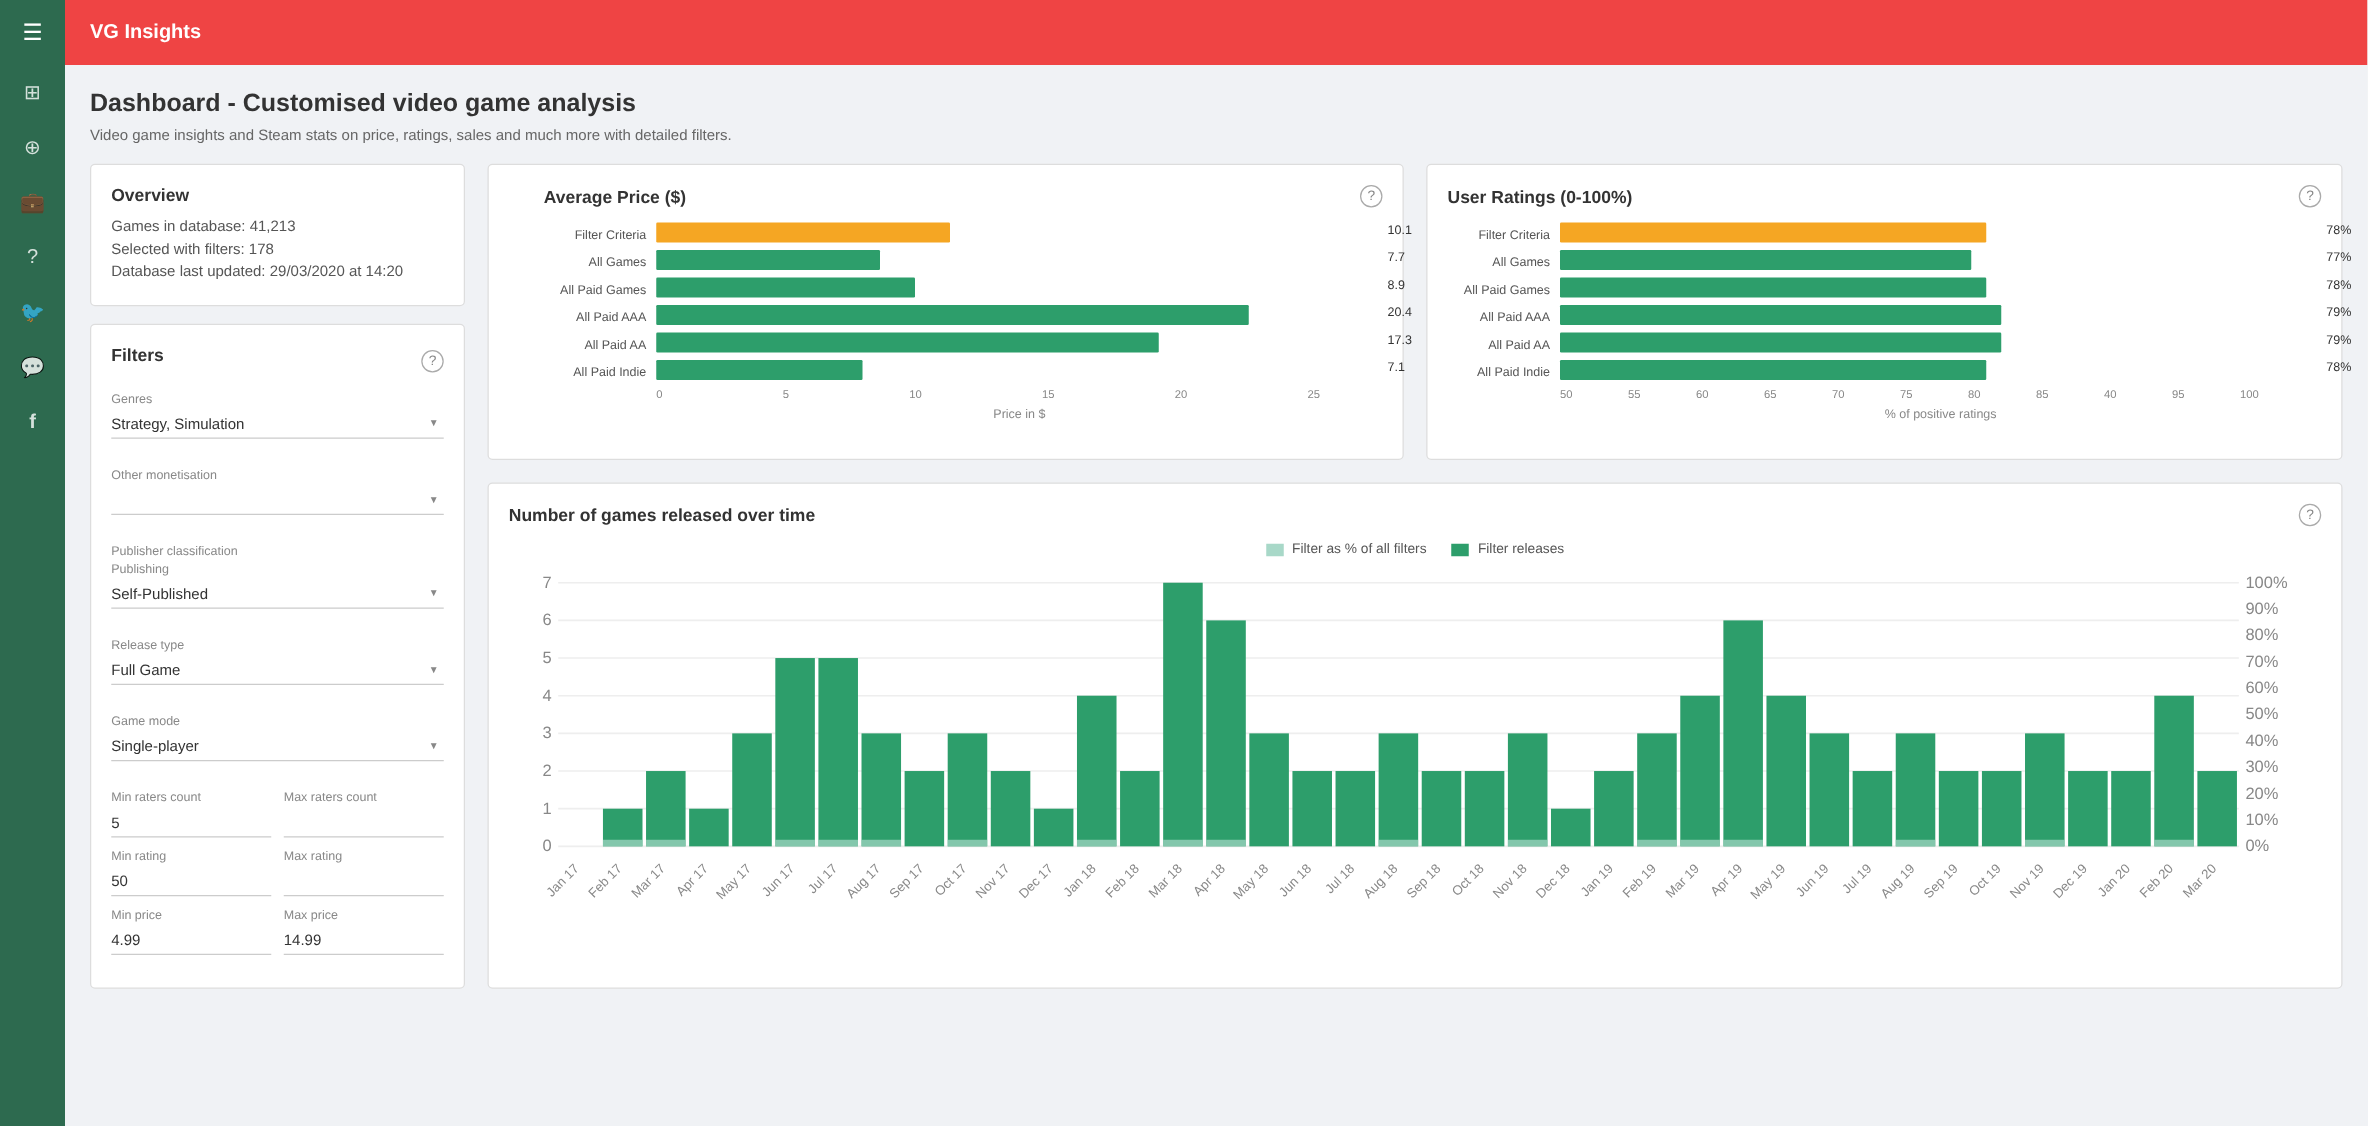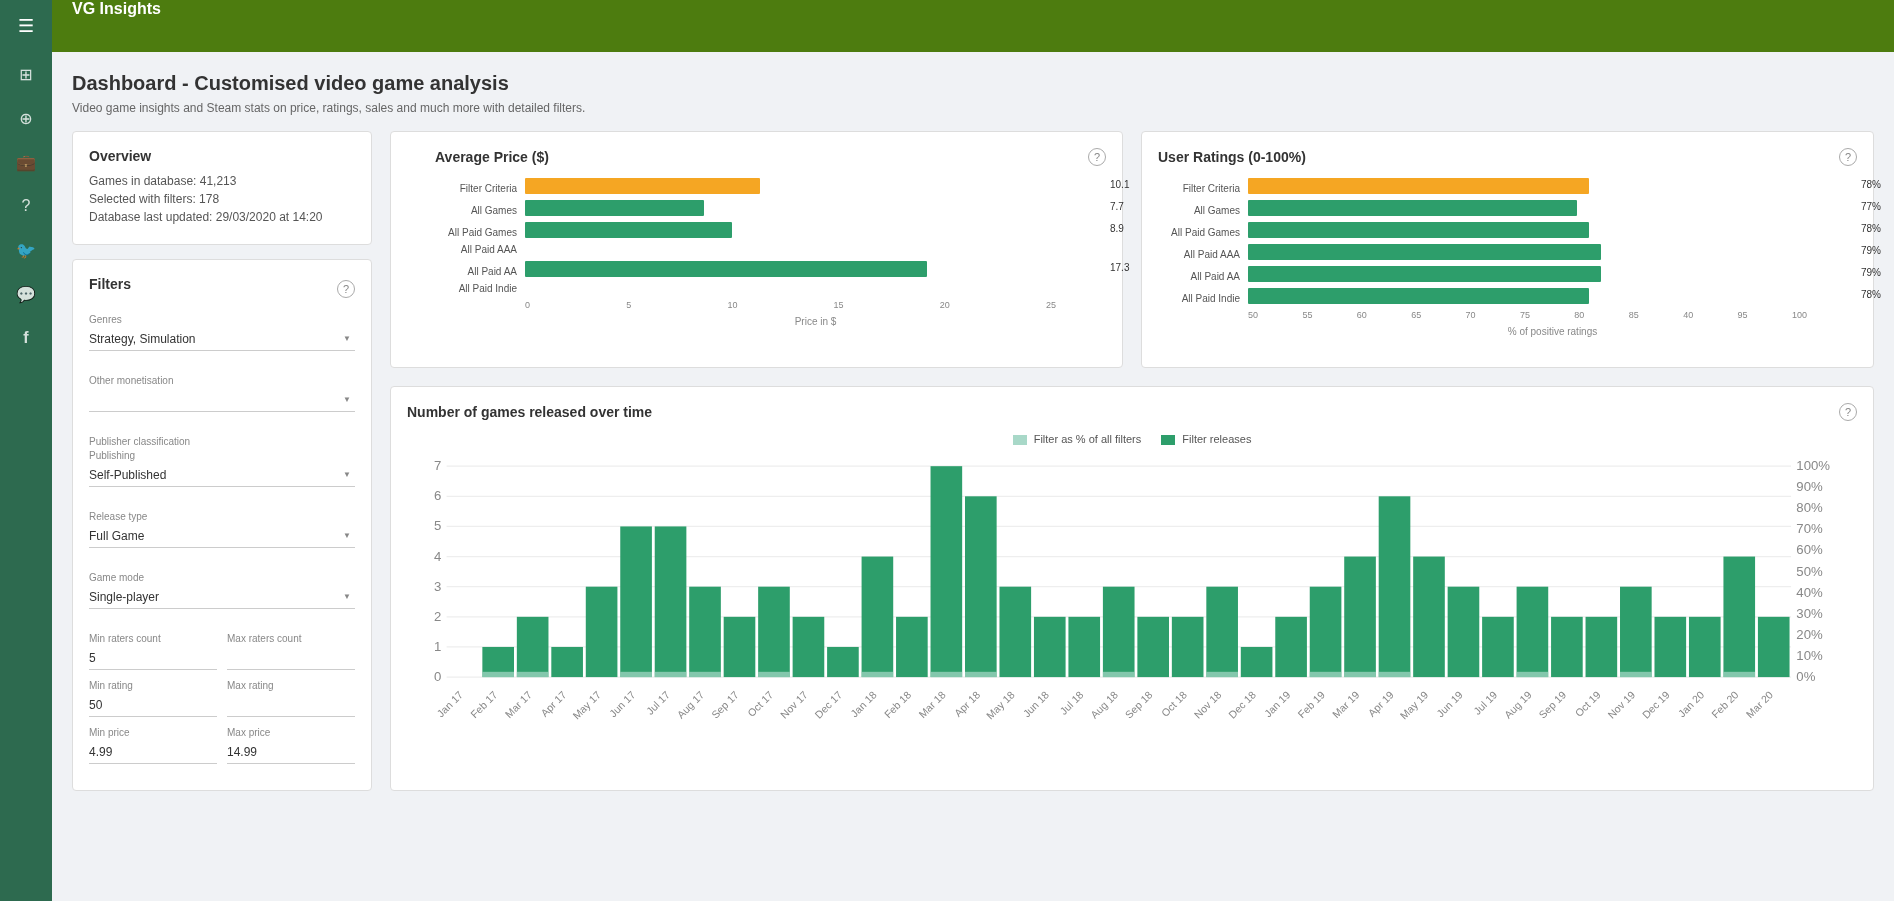--- a/index.html
+++ b/index.html
@@ -40,23 +40,24 @@
     
     #main {
       flex: 1;
       display: flex;
       flex-direction: column;
       overflow: hidden;
     }
 
     
     #topbar {
-      background: #4d7c0f;
+      background: #ef4444;
       height: 52px;
       display: flex;
+      align-items: center;
       padding: 0 20px;
       flex-shrink: 0;
     }
     #topbar .app-title {
       color: white;
       font-size: 16px;
       font-weight: bold;
     }
 
     
@@ -426,30 +427,38 @@
     </div>
             <div class="bar-row">
       <div class="bar-label">All Paid Games</div>
       <div class="bar-container">
         <div class="bar" style="width:35.6%; background:#2d9e6b;"></div>
         <span class="bar-value">8.9</span>
       </div>
     </div>
             <div class="bar-row">
       <div class="bar-label">All Paid AAA</div>
+      <div class="bar-container">
+        <div class="bar" style="width:81.6%; background:#2d9e6b;"></div>
+        <span class="bar-value">20.4</span>
+      </div>
     </div>
             <div class="bar-row">
       <div class="bar-label">All Paid AA</div>
       <div class="bar-container">
         <div class="bar" style="width:69.2%; background:#2d9e6b;"></div>
         <span class="bar-value">17.3</span>
       </div>
     </div>
             <div class="bar-row">
       <div class="bar-label">All Paid Indie</div>
+      <div class="bar-container">
+        <div class="bar" style="width:28.4%; background:#2d9e6b;"></div>
+        <span class="bar-value">7.1</span>
+      </div>
     </div>
             <div style="margin-left:90px; margin-top:4px; display:flex; justify-content:space-between; font-size:9px; color:#888; padding-right:50px;">
               <span>0</span>
               <span>5</span>
               <span>10</span>
               <span>15</span>
               <span>20</span>
               <span>25</span>
             </div>
             <div class="axis-title" style="margin-left:90px;">Price in $</div>

